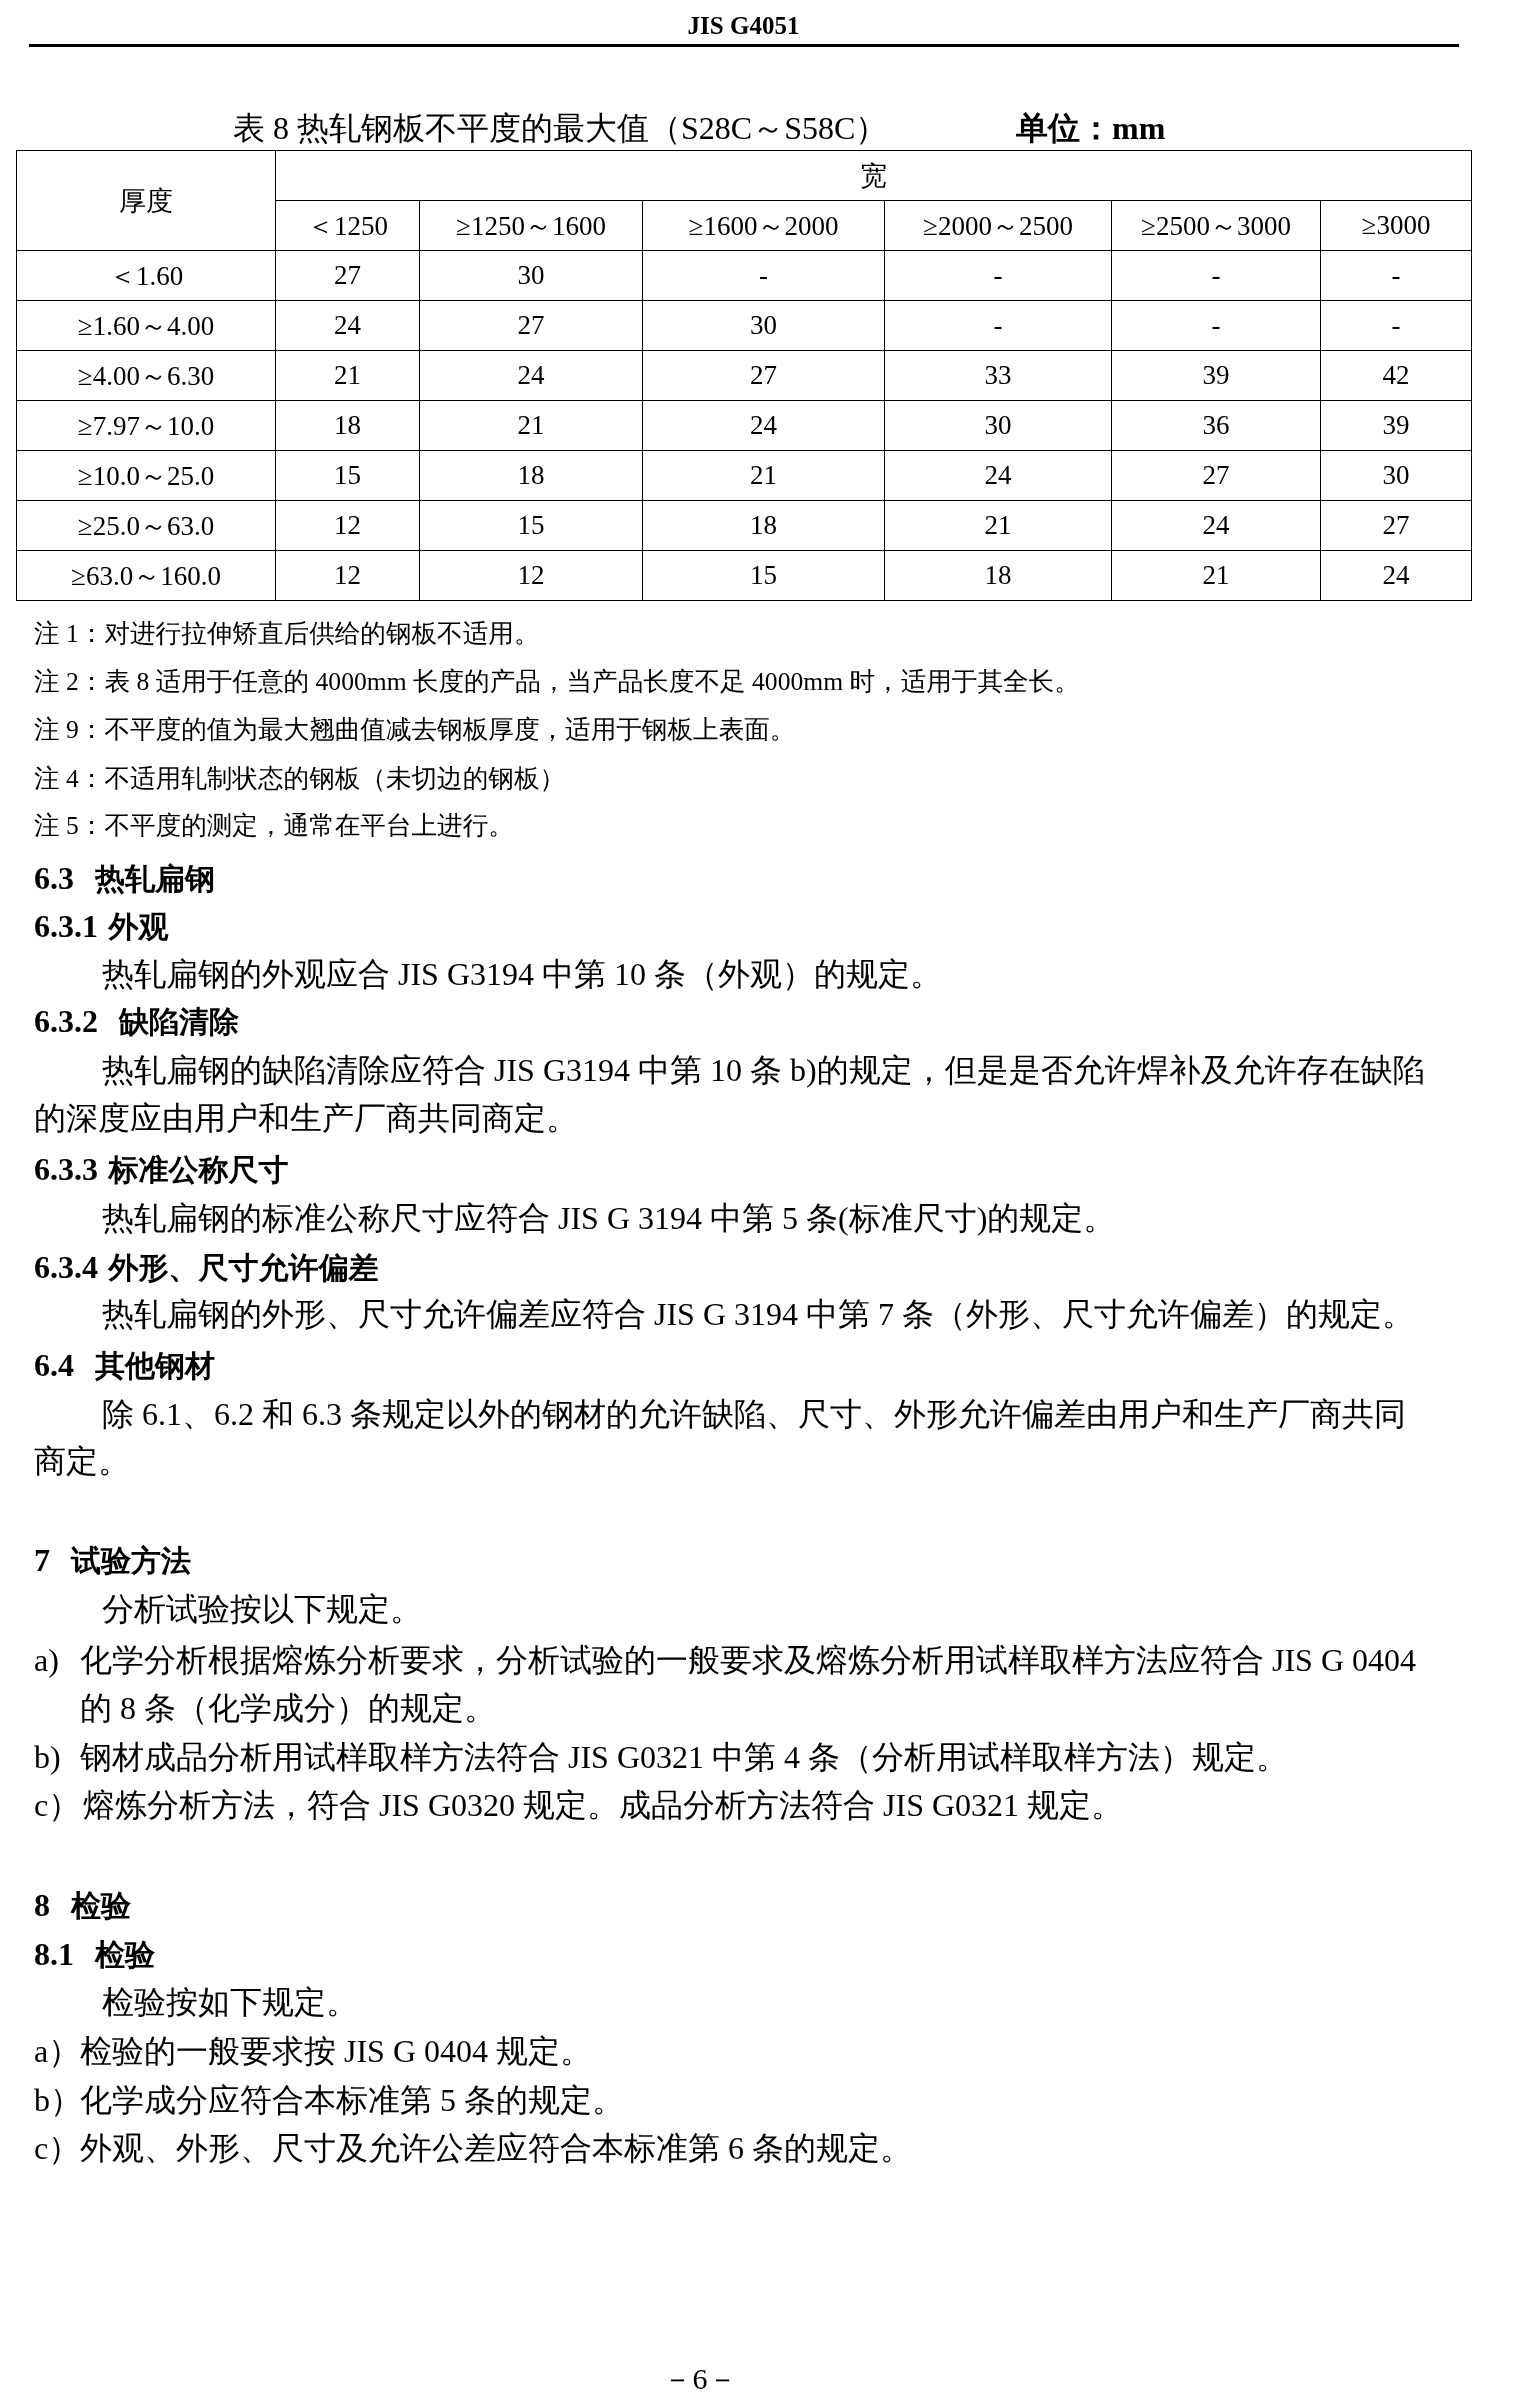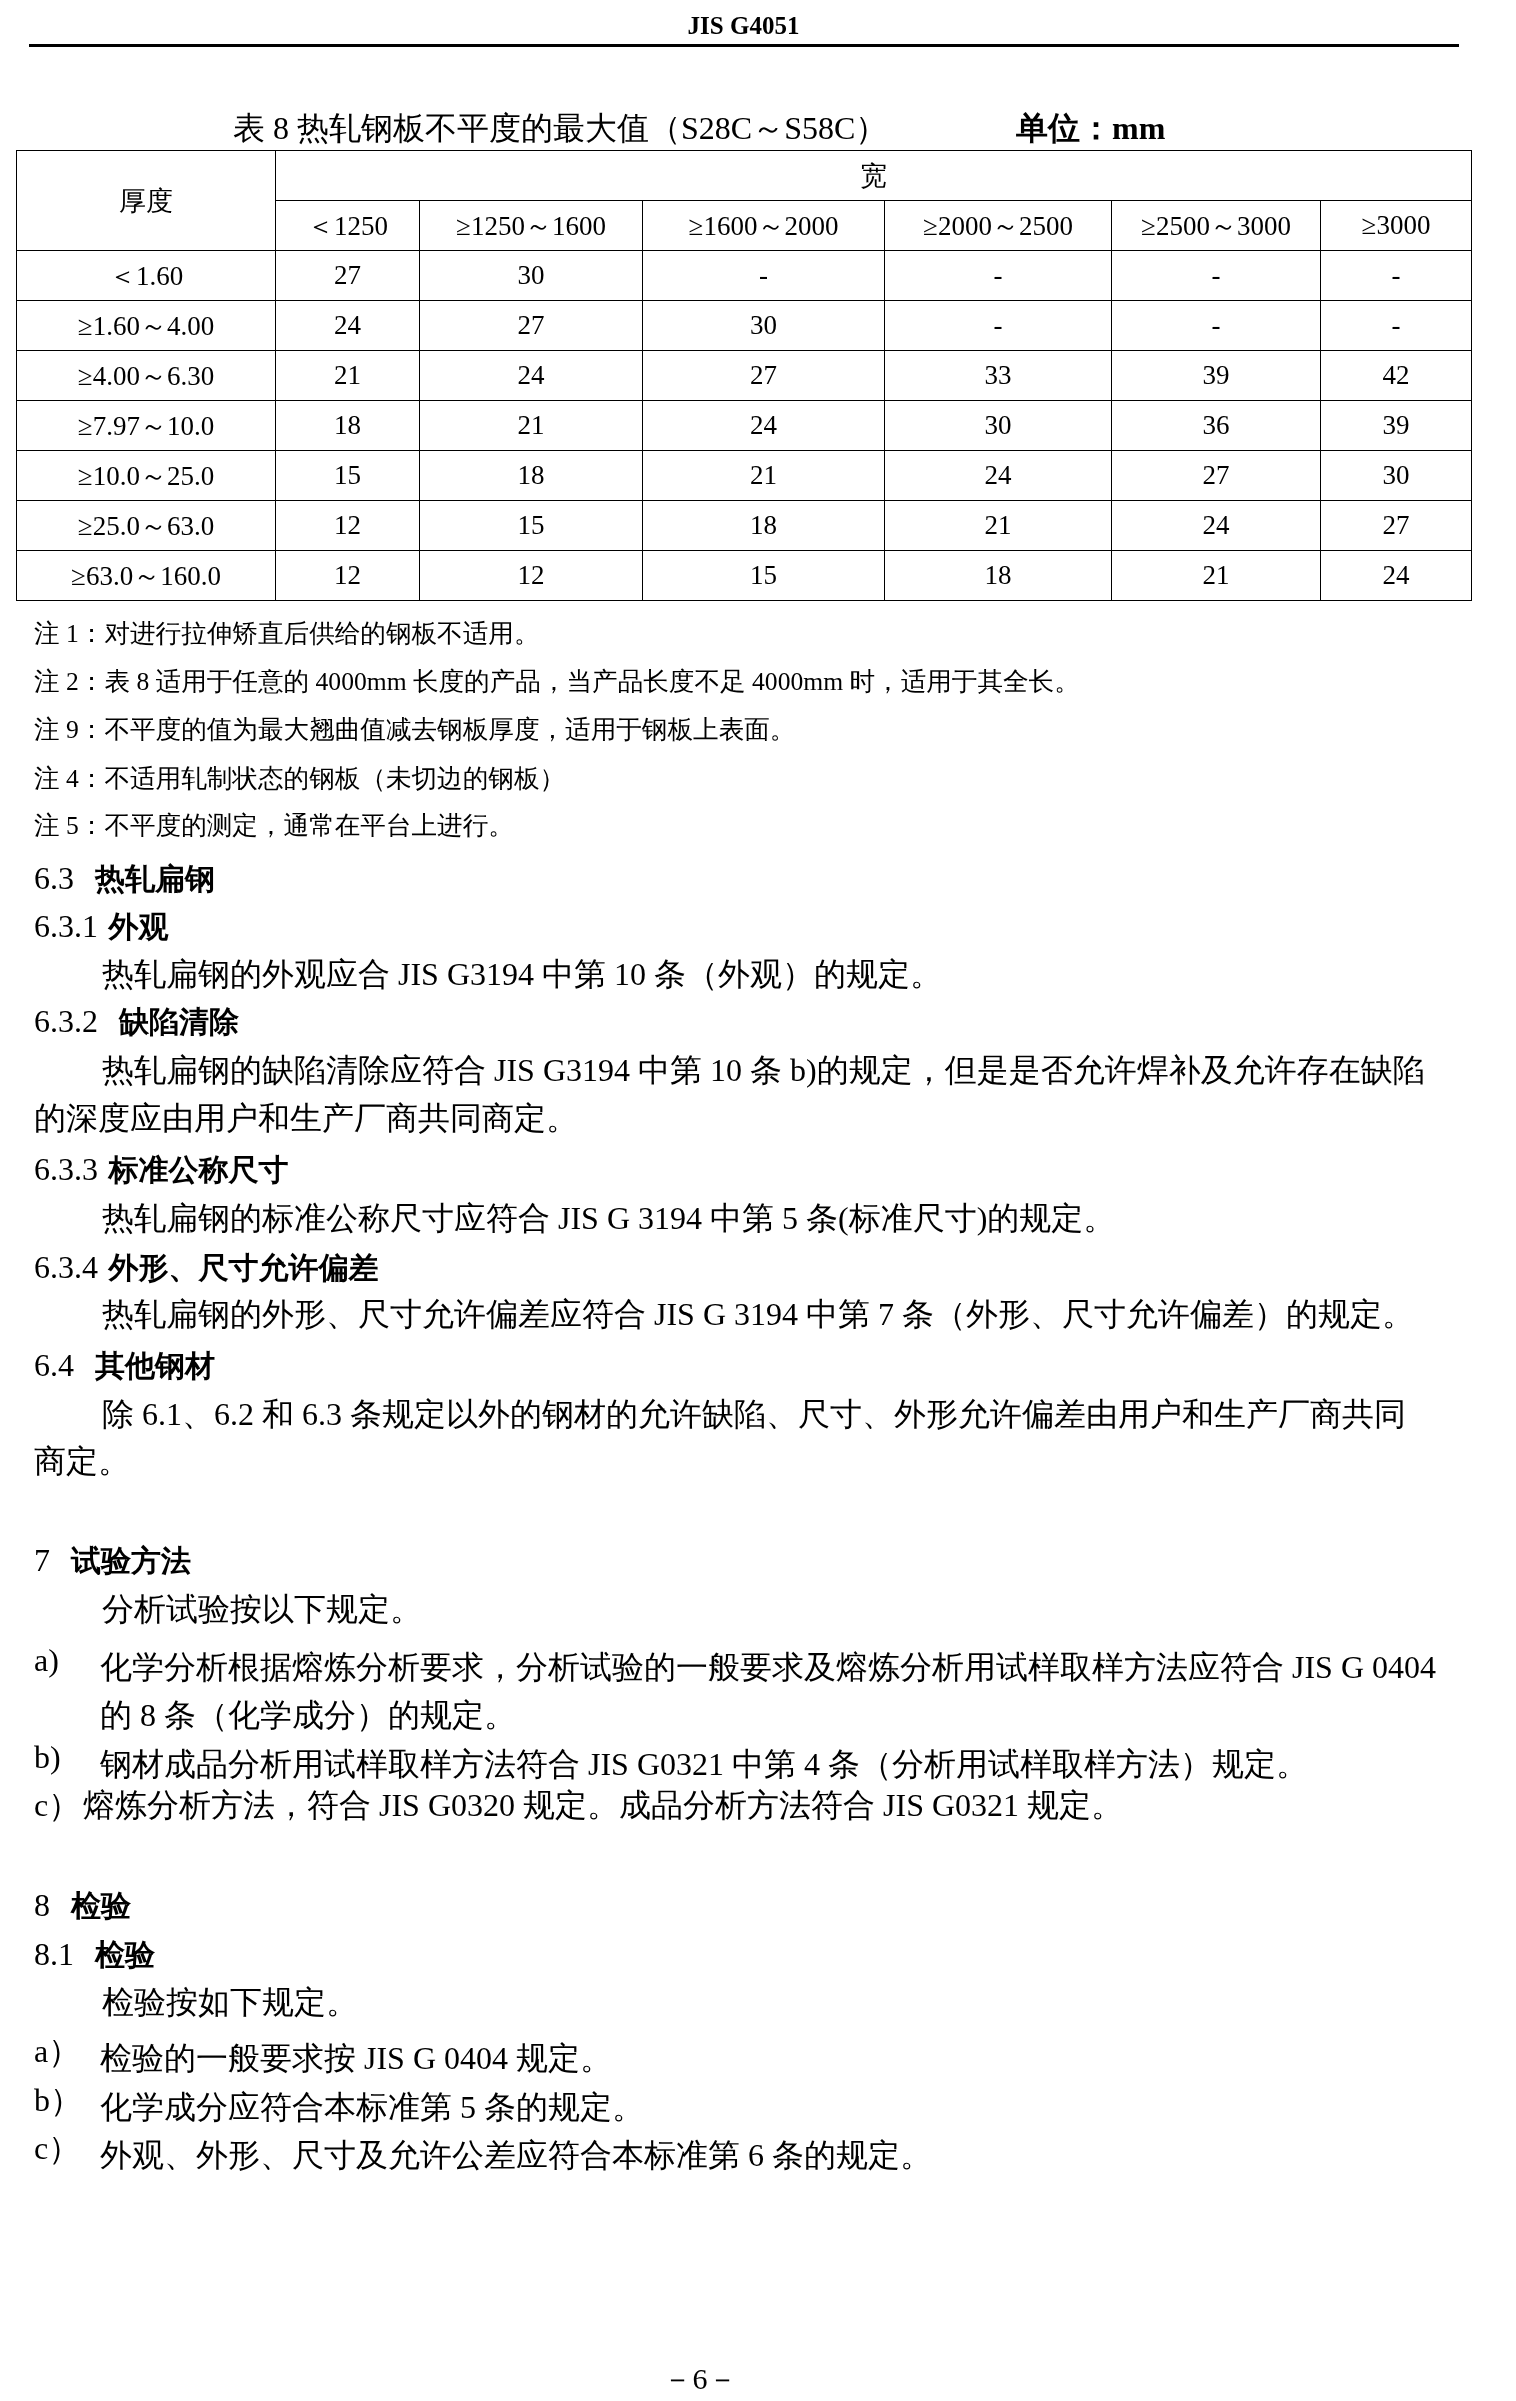--- a/index.html
+++ b/index.html
@@ -24,23 +24,23 @@
   }
   table.spec td, table.spec th {
     border: 1.5px solid #000; text-align: center; vertical-align: middle;
     font-weight: normal; padding: 0; height: 47px;
   }
   table.spec tr { height: 50px; }
 
   .line { left: 34px; font-size: 32px; line-height: 38px; }
   .note { font-size: 25.6px; line-height: 33px; left: 34px; }
   .indent { left: 102px; }
-  .hang { left: 100px; margin-top: 7px; }
+  .hang { left: 80px; }
   .h { font-family: "DejaVu Sans", "Liberation Sans", sans-serif; font-weight: bold; font-size: 30px; }
-  .h .num { font-family: "Liberation Serif", serif; font-weight: normal; font-size: 32px; text-align: right; }
+  .h .num { font-family: "Liberation Serif", serif; font-weight: bold; font-size: 32px; text-align: right; }
   .pagenum { left: 0; width: 1400px; top: 2361px; text-align: center; font-size: 30px; line-height: 35px; }
 </style>
 </head>
 <body>
 
 <div class="abs doc-title">JIS G4051</div>
 <div class="abs header-rule"></div>
 
 <div class="abs caption">表 8 热轧钢板不平度的最大值（S28C～S58C）</div>
 <div class="abs unit">单位：mm</div>

